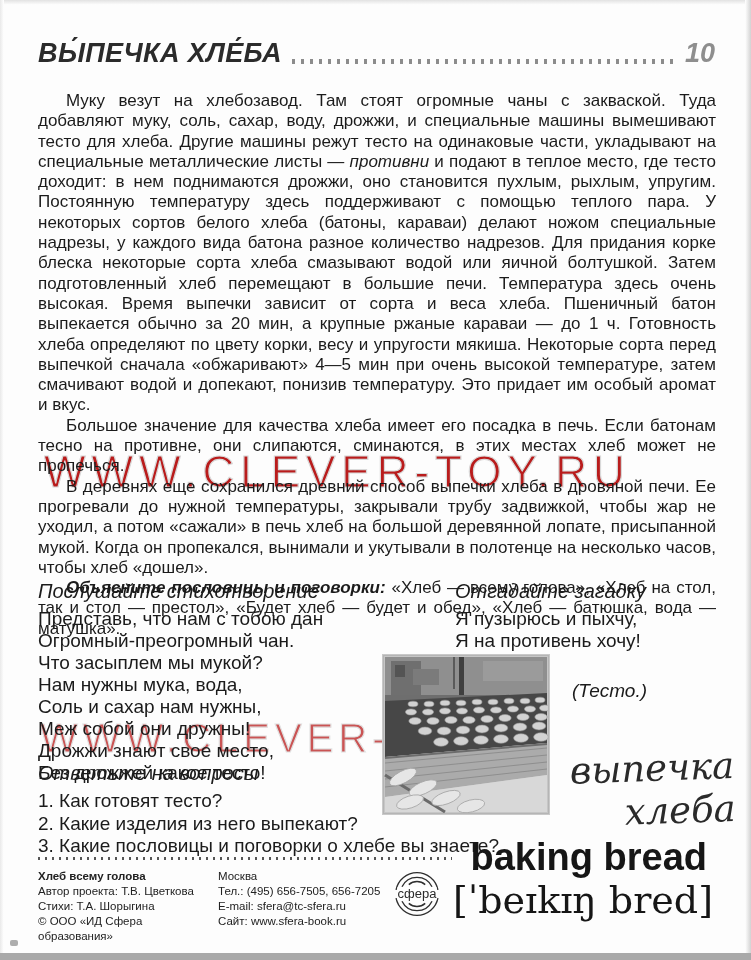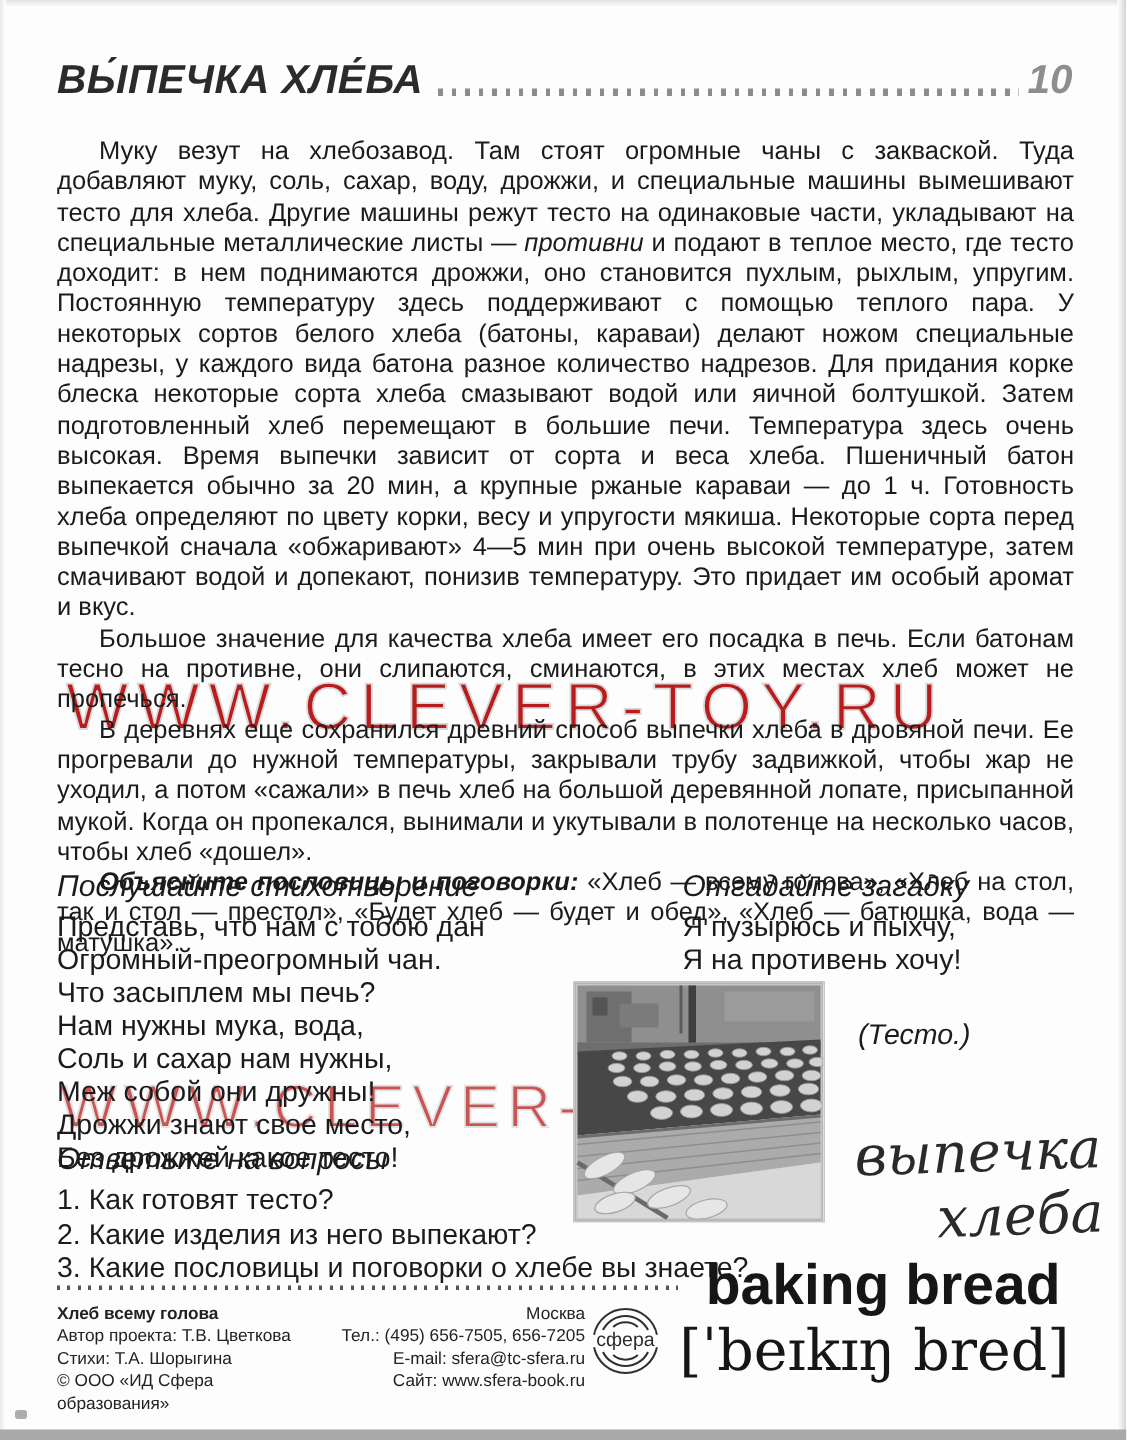--- a/index.html
+++ b/index.html
@@ -52,21 +52,21 @@
                font-family:"DejaVu Serif",serif;font-style:italic;font-size:37px;line-height:43px;
                color:#2a2a2a;transform:rotate(-2deg);}
   .english-word{position:absolute;top:836px;right:44px;font-size:38px;font-weight:bold;color:#161616;}
   .transcription{position:absolute;top:878px;right:38px;font-family:"DejaVu Serif",serif;font-size:38px;color:#161616;}
 
   
   .footer-divider{position:absolute;top:857px;left:38px;width:414px;height:3px;
                   background:repeating-linear-gradient(90deg,#555 0 2px,transparent 2px 7px);}
   .footer{position:absolute;top:869px;left:38px;width:420px;display:flex;font-size:11.5px;line-height:15px;color:#222;}
   .footer-col1{width:180px;}
-  .footer-col2{width:172px;text-align:right;}
+  .footer-col2{width:172px;}
   .fbold{font-weight:bold;}
   .logo{position:absolute;top:869px;left:392px;width:50px;height:50px;}
 </style>
 </head>
 <body>
 
 <div class="page">
 
   <div class="edge-top"></div>
   <div class="edge-left"></div>
@@ -89,21 +89,21 @@
       <p><span>Муку везут на хлебозавод. Там стоят огромные чаны с закваской. Туда добавляют муку, соль, сахар, воду, дрожжи, и специальные машины вымешивают тесто для хлеба. Другие машины режут тесто на одинаковые части, укладывают на специальные металлические листы — </span><span class="italic">противни</span><span> и подают в теплое место, где тесто доходит: в нем поднимаются дрожжи, оно становится пухлым, рыхлым, упругим. Постоянную температуру здесь поддерживают с помощью теплого пара. У некоторых сортов белого хлеба (батоны, караваи) делают ножом специальные надрезы, у каждого вида батона разное количество надрезов. Для придания корке блеска некоторые сорта хлеба смазывают водой или яичной болтушкой. Затем подготовленный хлеб перемещают в большие печи. Температура здесь очень высокая. Время выпечки зависит от сорта и веса хлеба. Пшеничный батон выпекается обычно за 20 мин, а крупные ржаные караваи — до 1 ч. Готовность хлеба определяют по цвету корки, весу и упругости мякиша. Некоторые сорта перед выпечкой сначала «обжаривают» 4—5 мин при очень высокой температуре, затем смачивают водой и допекают, понизив температуру. Это придает им особый аромат и вкус.</span></p>
       <p>Большое значение для качества хлеба имеет его посадка в печь. Если батонам тесно на противне, они слипаются, сминаются, в этих местах хлеб может не пропечься.</p>
       <p>В деревнях еще сохранился древний способ выпечки хлеба в дровяной печи. Ее прогревали до нужной температуры, закрывали трубу задвижкой, чтобы жар не уходил, а потом «сажали» в печь хлеб на большой деревянной лопате, присыпанной мукой. Когда он пропекался, вынимали и укутывали в полотенце на несколько часов, чтобы хлеб «дошел».</p>
       <p><span class="lead-bi">Объясните пословицы и поговорки:</span><span> «Хлеб — всему голова», «Хлеб на стол, так и стол — престол», «Будет хлеб — будет и обед», «Хлеб — батюшка, вода — матушка».</span></p>
     </div>
 
     <div class="poem">
       <div class="sec-heading">Послушайте стихотворение</div>
       <div class="poem-line">Представь, что нам с тобою дан</div>
       <div class="poem-line">Огромный-преогромный чан.</div>
-      <div class="poem-line">Что засыплем мы печь?</div>
+      <div class="poem-line">Что засыплем мы мукой?</div>
       <div class="poem-line">Нам нужны мука, вода,</div>
       <div class="poem-line">Соль и сахар нам нужны,</div>
       <div class="poem-line">Меж собой они дружны!</div>
       <div class="poem-line">Дрожжи знают свое место,</div>
       <div class="poem-line">Без дрожжей какое тесто!</div>
     </div>
 
     <div class="riddle">
       <div class="sec-heading">Отгадайте загадку</div>
       <div class="riddle-line">Я пузырюсь и пыхчу,</div>

